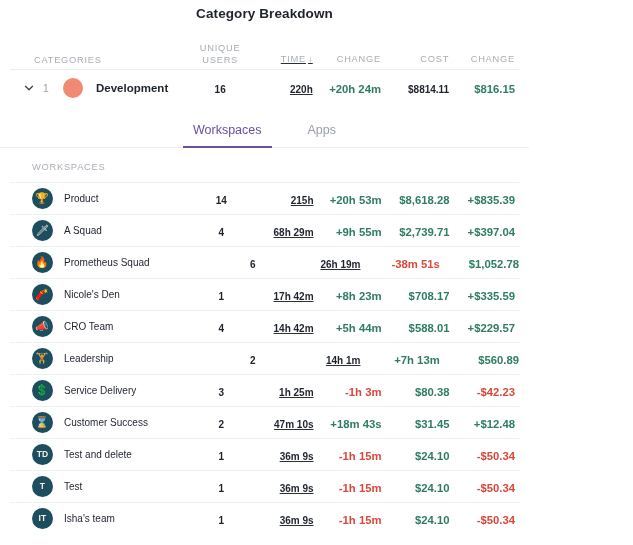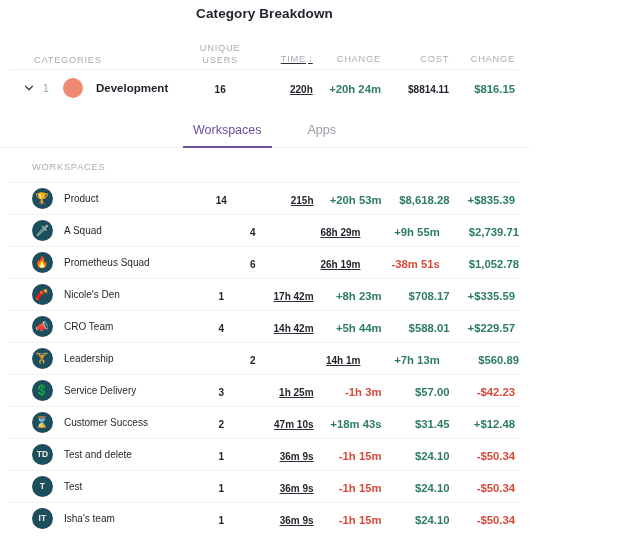--- a/index.html
+++ b/index.html
@@ -219,20 +219,21 @@
         </div>
         <div class="ws-row">
           <div class="ws-col-name">
             <span class="avatar">🗡</span>
             <span class="ws-name">A Squad</span>
           </div>
           <div class="col-users"><span class="num">4</span></div>
           <div class="col-time"><span class="num">68h 29m</span></div>
           <div class="col-chg1"><span class="pos">+9h 55m</span></div>
           <div class="col-cost"><span class="money-green">$2,739.71</span></div>
+          <div class="col-chg2"><span class="pos">+$397.04</span></div>
         </div>
         <div class="ws-row">
           <div class="ws-col-name">
             <span class="avatar">🔥</span>
             <span class="ws-name">Prometheus Squad</span>
           </div>
           <div class="col-users"><span class="num">6</span></div>
           <div class="col-time"><span class="num">26h 19m</span></div>
           <div class="col-chg1"><span class="neg">-38m 51s</span></div>
           <div class="col-cost"><span class="money-green">$1,052.78</span></div>
@@ -270,21 +271,21 @@
           <div class="col-cost"><span class="money-green">$560.89</span></div>
         </div>
         <div class="ws-row">
           <div class="ws-col-name">
             <span class="avatar">💲</span>
             <span class="ws-name">Service Delivery</span>
           </div>
           <div class="col-users"><span class="num">3</span></div>
           <div class="col-time"><span class="num">1h 25m</span></div>
           <div class="col-chg1"><span class="neg">-1h 3m</span></div>
-          <div class="col-cost"><span class="money-green">$57.00</span></div>
+          <div class="col-cost"><span class="money-green">$80.38</span></div>
           <div class="col-chg2"><span class="neg">-$42.23</span></div>
         </div>
         <div class="ws-row">
           <div class="ws-col-name">
             <span class="avatar">⌛</span>
             <span class="ws-name">Customer Success</span>
           </div>
           <div class="col-users"><span class="num">2</span></div>
           <div class="col-time"><span class="num">47m 10s</span></div>
           <div class="col-chg1"><span class="pos">+18m 43s</span></div>

